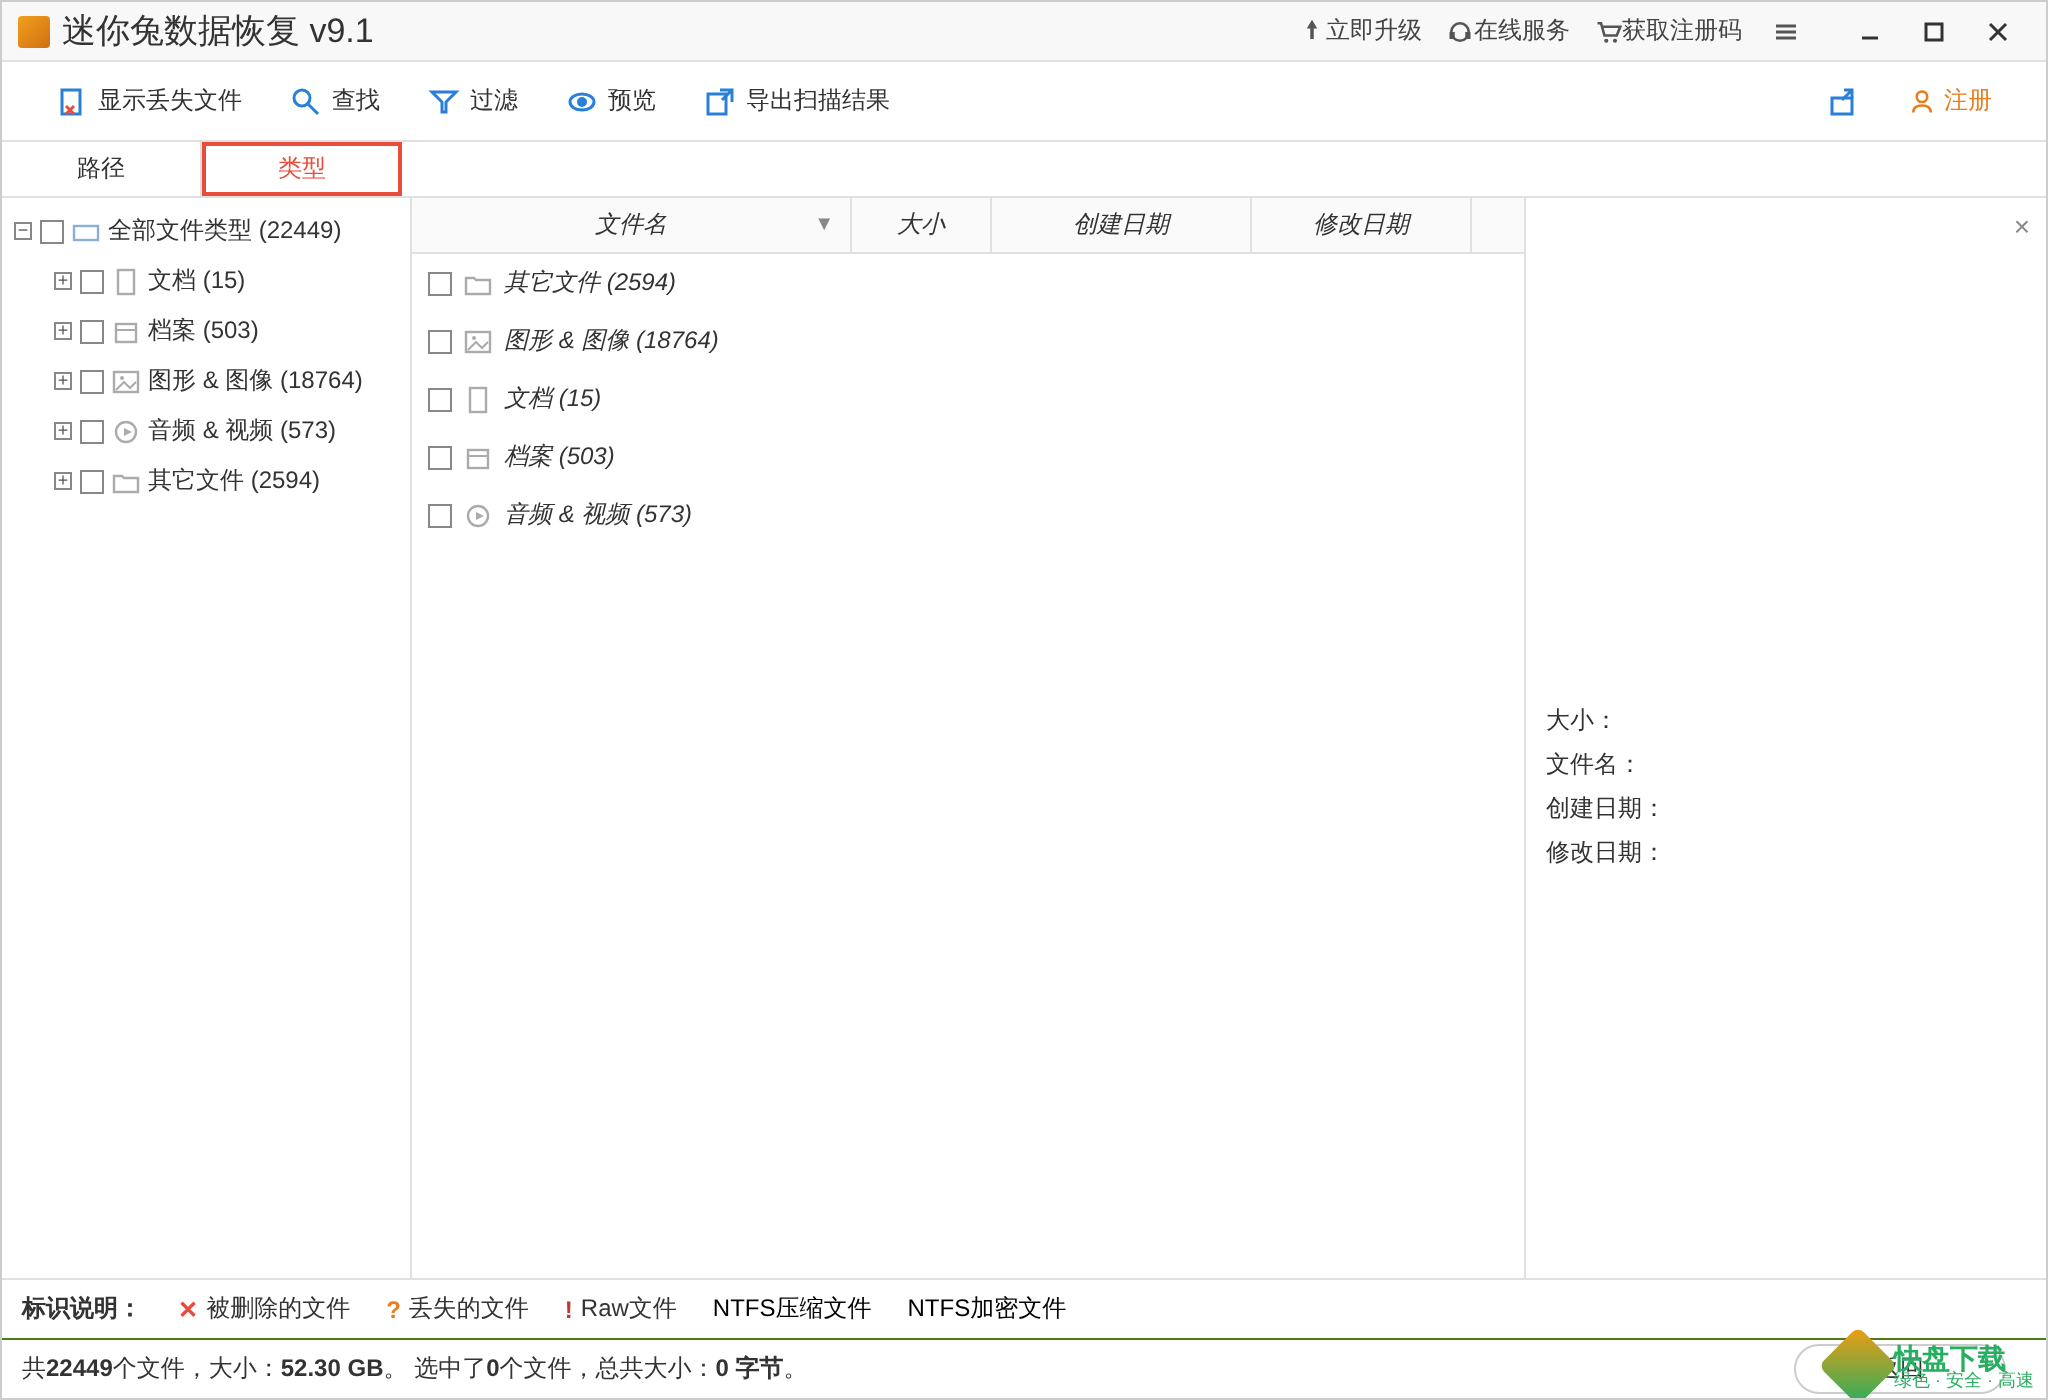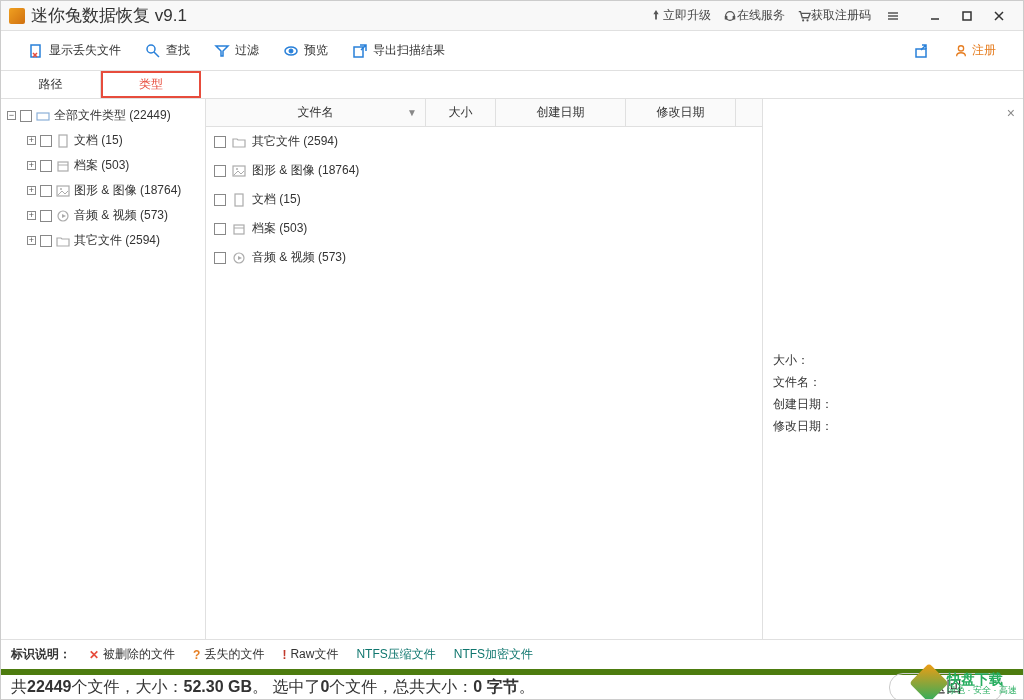--- a/index.html
+++ b/index.html
@@ -30,21 +30,21 @@
 
 
 .main { display: flex; height: calc(100% - 30px - 40px - 28px - 30px - 30px); }
 .tree-panel { width: 205px; border-right: 1px solid #e0e0e0; overflow-y: auto; padding: 4px 0; }
 .tree-item { display: flex; align-items: center; padding: 4px 4px 4px 6px; gap: 4px; cursor: pointer; white-space: nowrap; }
 .tree-item.child { padding-left: 26px; }
 .tree-expand { width: 9px; height: 9px; border: 1px solid #888; display: flex; align-items: center; justify-content: center; font-size: 9px; line-height: 1; color: #555; cursor: pointer; }
 .tree-icon { width: 14px; height: 14px; display: flex; align-items: center; justify-content: center; opacity: 0.7; }
 .chk { width: 12px; height: 12px; border: 1px solid #888; background: #fff; cursor: pointer; flex-shrink: 0; }
 
-.list-panel { flex: 1; display: flex; flex-direction: column; border-right: 1px solid #e0e0e0; }
+.list-panel { flex: 1; display: flex; flex-direction: column; border-right: 1px solid #e0e0e0; font-style: italic; }
 .list-header { display: flex; height: 28px; border-bottom: 1px solid #e0e0e0; background: #fafafa; }
 .list-header .col { border-right: 1px solid #e0e0e0; display: flex; align-items: center; justify-content: center; font-size: 12px; cursor: pointer; position: relative; }
 .col-name { width: 220px; }
 .col-size { width: 70px; }
 .col-cdate { width: 130px; }
 .col-mdate { width: 110px; }
 .sort-arrow { position: absolute; right: 8px; font-size: 10px; color: #888; }
 .list-body { flex: 1; overflow-y: auto; }
 .list-row { display: flex; align-items: center; padding: 6px 8px; gap: 6px; cursor: pointer; }
 
@@ -52,24 +52,24 @@
 .preview-close { position: absolute; top: 6px; right: 8px; cursor: pointer; color: #888; font-size: 14px; }
 .preview-fields { margin-top: 240px; line-height: 22px; font-size: 12px; color: #333; }
 
 
 .legend { height: 30px; display: flex; align-items: center; padding: 0 10px; gap: 18px; border-top: 1px solid #e0e0e0; background: #fff; }
 .legend-label { font-weight: bold; }
 .legend-item { display: flex; align-items: center; gap: 4px; }
 .lg-red { color: #e74c3c; font-weight: bold; }
 .lg-orange { color: #e67e22; font-weight: bold; }
 .lg-darkred { color: #c0392b; font-weight: bold; }
-.lg-green { color: #0f766e; }
-
-
-.statusbar { height: 30px; display: flex; align-items: center; padding: 0 10px; border-top: 6px solid #4d7c0f; background: #fff; font-size: 16px; }
+.lg-green { color: #000000; }
+
+
+.statusbar { height: 30px; display: flex; align-items: center; padding: 0 10px; border-top: 1px solid #4d7c0f; background: #fff; font-size: 12px; }
 .statusbar b { font-weight: bold; }
 .statusbar-spacer { flex: 1; }
 .back-btn { border: 1px solid #ccc; border-radius: 14px; padding: 3px 40px; cursor: pointer; margin-right: 10px; }
 
 
 .watermark { position: absolute; bottom: 2px; right: 6px; display: flex; align-items: center; gap: 4px; }
 .wm-logo { width: 28px; height: 28px; background: linear-gradient(135deg,#f39c12,#27ae60); border-radius: 4px; transform: rotate(45deg); }
 .wm-text { display: flex; flex-direction: column; line-height: 1; }
 .wm-main { font-size: 14px; font-weight: bold; color: #27ae60; }
 .wm-sub { font-size: 9px; color: #27ae60; }

